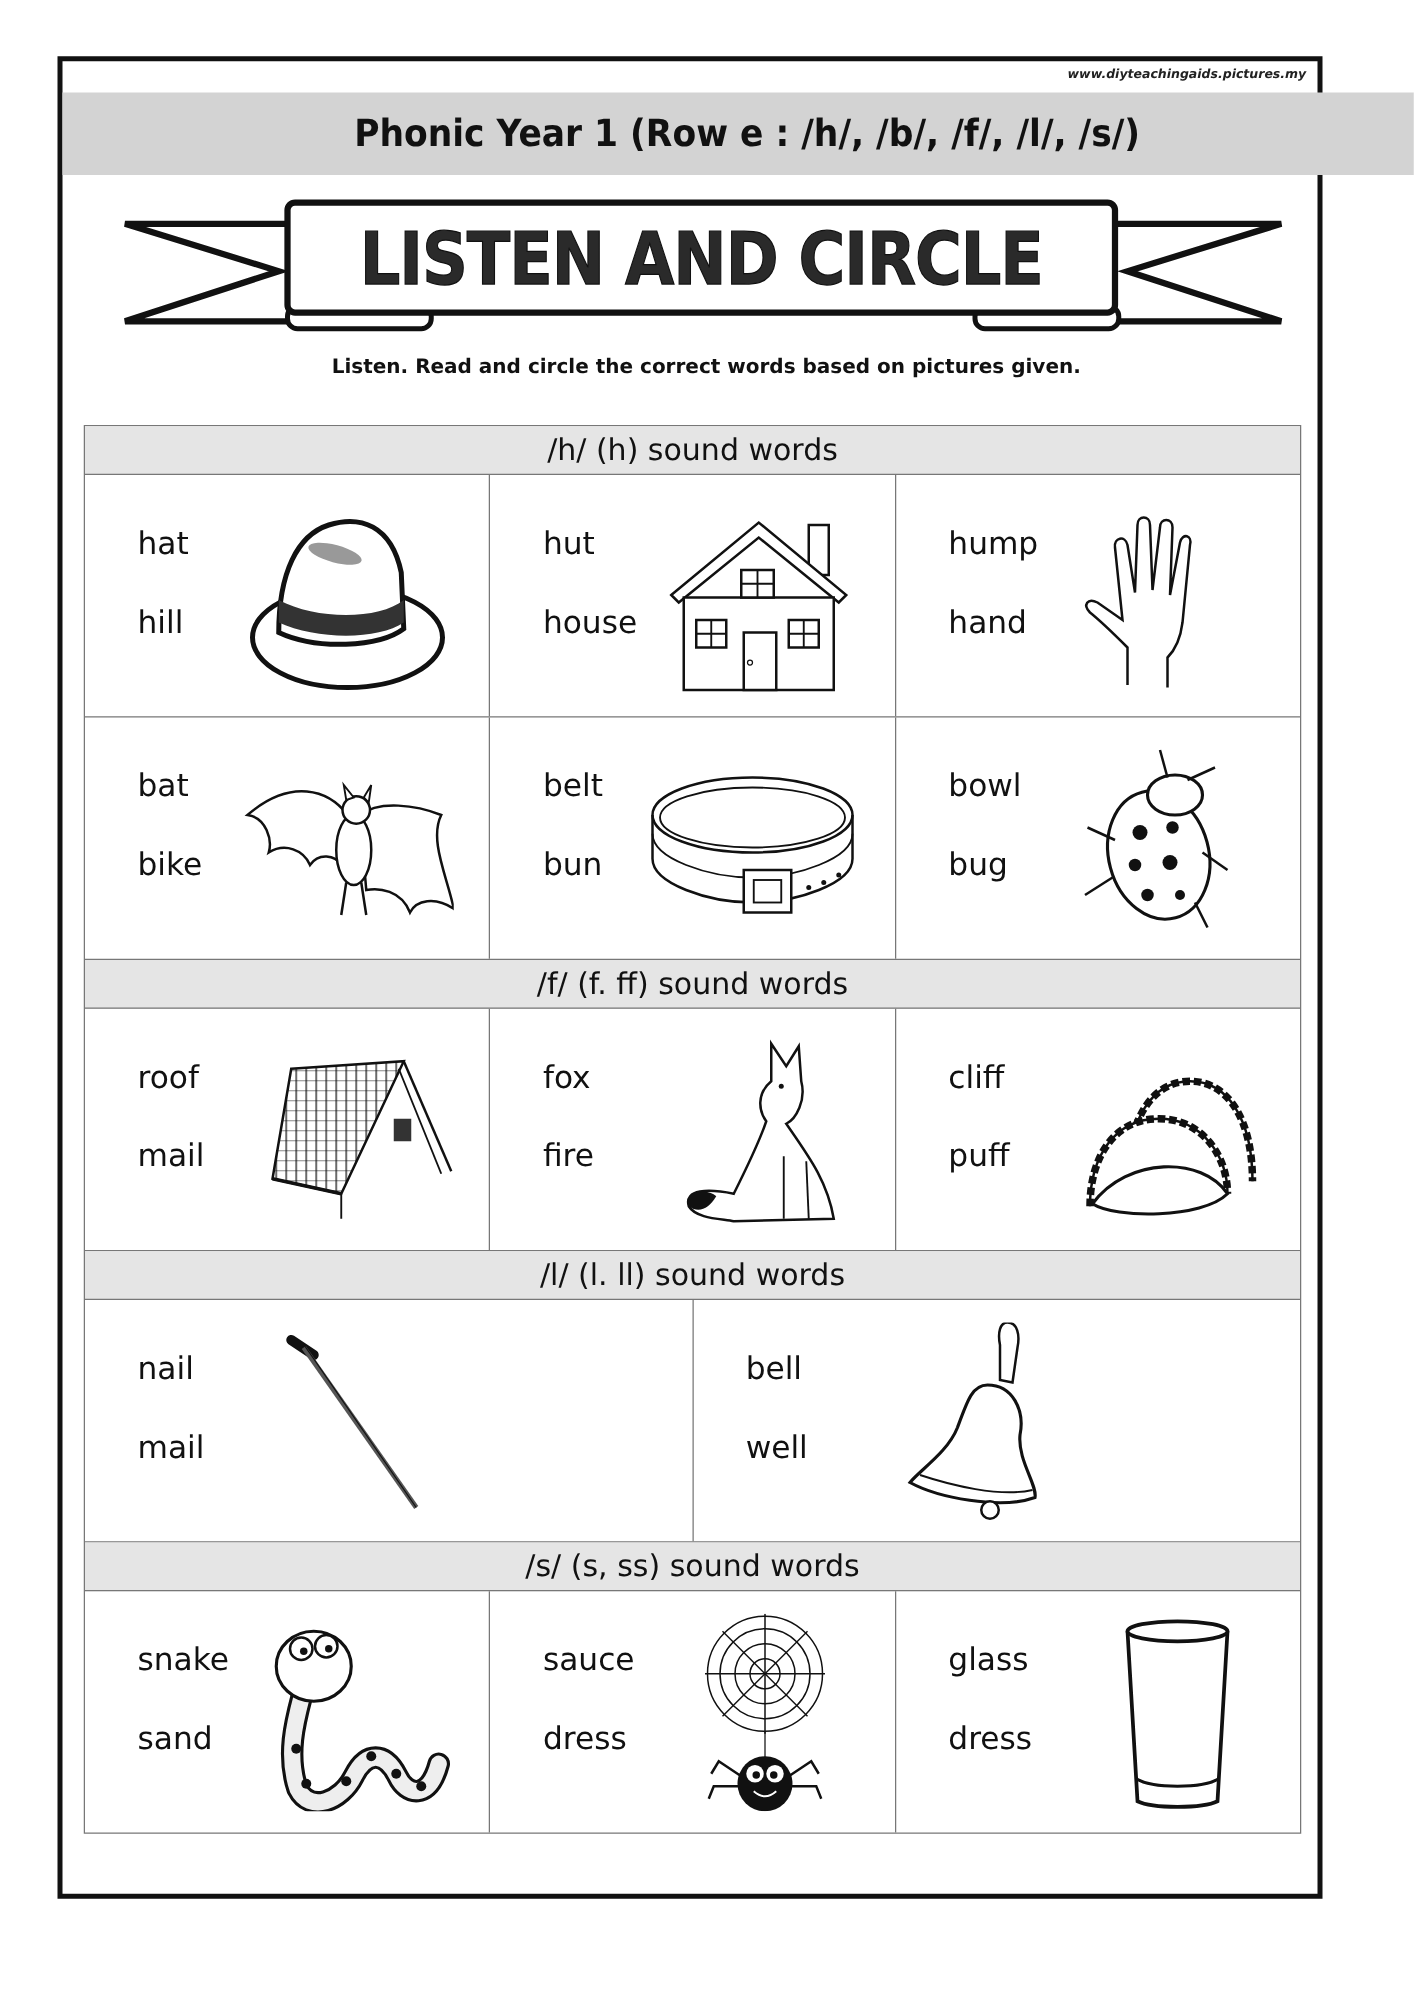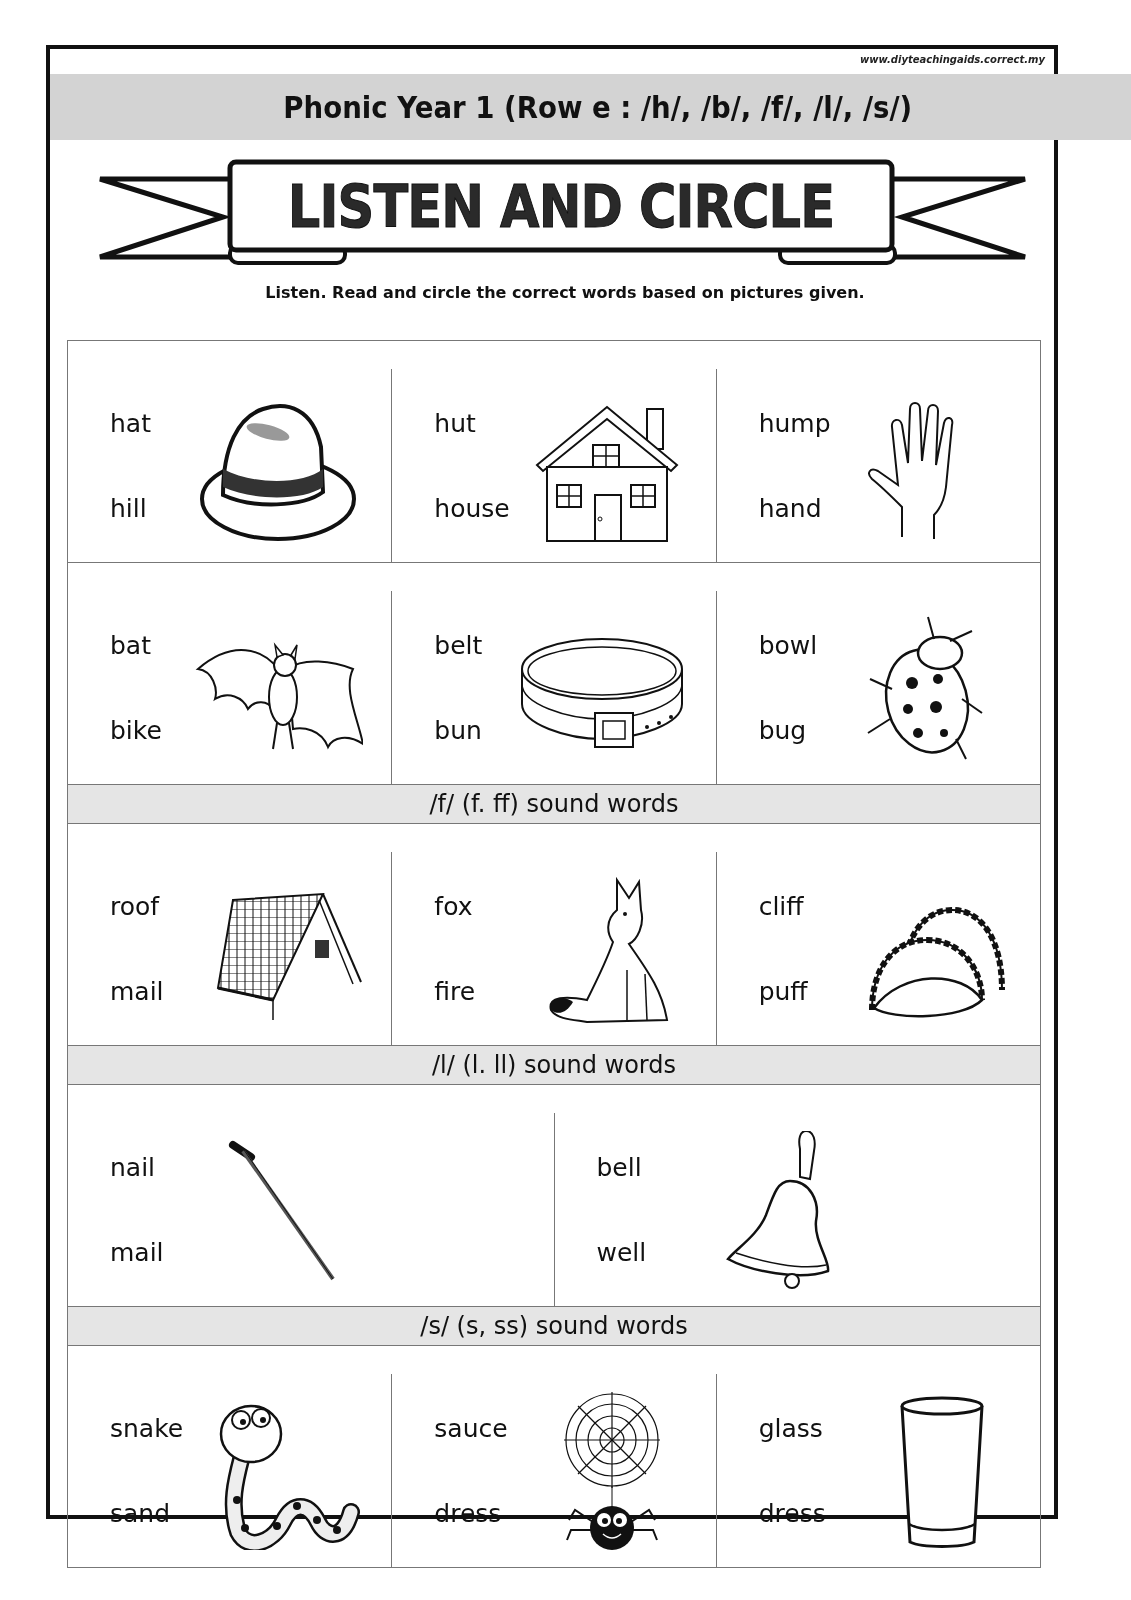--- a/index.html
+++ b/index.html
@@ -6,52 +6,53 @@
     body { width: 1131px; height: 1600px; position: relative; overflow: hidden; font-family: "DejaVu Sans", sans-serif; color: #111; }
     .page-border { position: absolute; left: 46px; top: 45px; width: 1012px; height: 1474px; border: 4px solid #111; box-sizing: border-box; }
     .url { position: absolute; right: 86px; top: 54px; font-size: 10px; font-style: italic; font-weight: bold; color: #222; font-family: "DejaVu Sans", sans-serif; }
     .title-band { position: absolute; left: 50px; top: 74px; width: 1096px; height: 66px; background: #d3d3d3; display: flex; align-items: center; justify-content: center; text-align: center; }
     .title-band span { font-size: 30px; font-weight: bold; font-family: "DejaVu Sans", sans-serif; letter-spacing: 0px; transform: scaleX(0.92); display: inline-block; }
     .banner { position: absolute; left: 95px; top: 157px; width: 935px; height: 110px; }
     .banner-title { position: absolute; left: 230px; top: 166px; width: 662px; height: 82px; display: flex; align-items: center; justify-content: center; font-size: 58px; font-weight: bold; font-family: "DejaVu Sans", sans-serif; color: #2a2a2a; letter-spacing: -1px; transform: scaleX(0.88); -webkit-text-stroke: 1px #111; }
     .instruction { position: absolute; left: 60px; top: 283px; width: 1010px; text-align: center; font-size: 16px; font-weight: bold; font-family: "DejaVu Sans", sans-serif; }
     .grid { position: absolute; left: 67px; top: 340px; width: 974px; border: 1px solid #777; box-sizing: border-box; }
     .section-header { height: 38px; background: #e5e5e5; border-bottom: 1px solid #777; display: flex; align-items: center; justify-content: center; font-size: 24px; font-family: "DejaVu Sans", sans-serif; }
-    .section-row { display: flex; height: 193px; border-bottom: 1px solid #777; margin-top: 28px; }
+    .section-row { display: flex; height: 193px; border-bottom: 1px solid #777; }
     .section:last-child .section-row { border-bottom: none; }
     .cell { flex: 1; position: relative; border-right: 1px solid #777; }
     .cell:last-child { border-right: none; }
     .word { position: absolute; left: 42px; font-size: 25px; font-family: "DejaVu Sans", sans-serif; }
     .word.w1 { top: 40px; }
-    .word.w2 { top: 125px; }
+    .word.w2 { top: 103px; }
     .pic { position: absolute; left: 125px; top: 18px; width: 170px; height: 158px; }
   </style>
 </head>
 <body>
 
 <div class="page-border"></div>
-<div class="url">www.diyteachingaids.correct.my</div>
+<div class="url">www.diyteachingaids.pictures.my</div>
 <div class="title-band">
   <span>Phonic Year 1 (Row e : /h/, /b/, /f/, /l/, /s/)</span>
 </div>
 
 <svg class="banner" viewBox="0 0 935 110">
   <polygon points="5,22 140,22 140,100 5,100 128,60" fill="#fff" stroke="#111" stroke-width="5"></polygon>
   <polygon points="930,22 795,22 795,100 930,100 807,60" fill="#fff" stroke="#111" stroke-width="5"></polygon>
   <rect x="135" y="88" width="115" height="18" rx="8" fill="#fff" stroke="#111" stroke-width="4"></rect>
   <rect x="685" y="88" width="115" height="18" rx="8" fill="#fff" stroke="#111" stroke-width="4"></rect>
   <rect x="135" y="5" width="662" height="88" rx="6" fill="#fff" stroke="#111" stroke-width="5"></rect>
 </svg>
 <div class="banner-title">LISTEN AND CIRCLE</div>
 
 <div class="instruction">Listen. Read and circle the correct words based on pictures given.</div>
 
 <div class="grid">
 
   <div class="section">
+    <div class="section-header">/h/ (h) sound words</div>
     <div class="section-row">
       <div class="cell">
         <span class="word w1">hat</span>
         <span class="word w2">hill</span>
         <svg class="pic" viewBox="0 0 170 158">
           <ellipse cx="85" cy="112" rx="76" ry="40" fill="#fff" stroke="#111" stroke-width="4"></ellipse>
           <path d="M30,108 C30,60 45,30 70,22 C95,14 120,22 128,60 L130,105 C110,120 60,122 30,108 Z" fill="#fff" stroke="#111" stroke-width="4"></path>
           <path d="M30,82 C60,98 110,98 130,82 L130,100 C110,114 60,114 30,100 Z" fill="#333"></path>
           <ellipse cx="75" cy="45" rx="22" ry="7" fill="#999" transform="rotate(15 75 45)"></ellipse>
         </svg>

